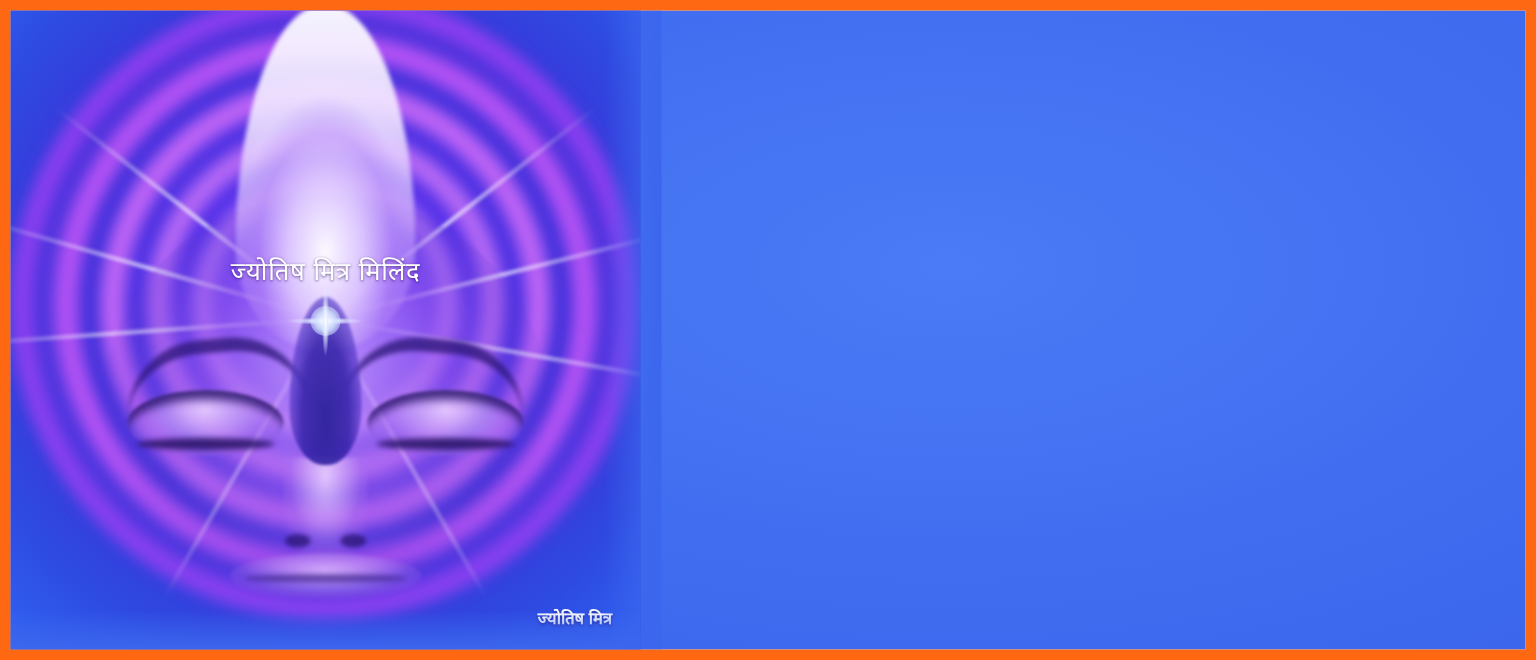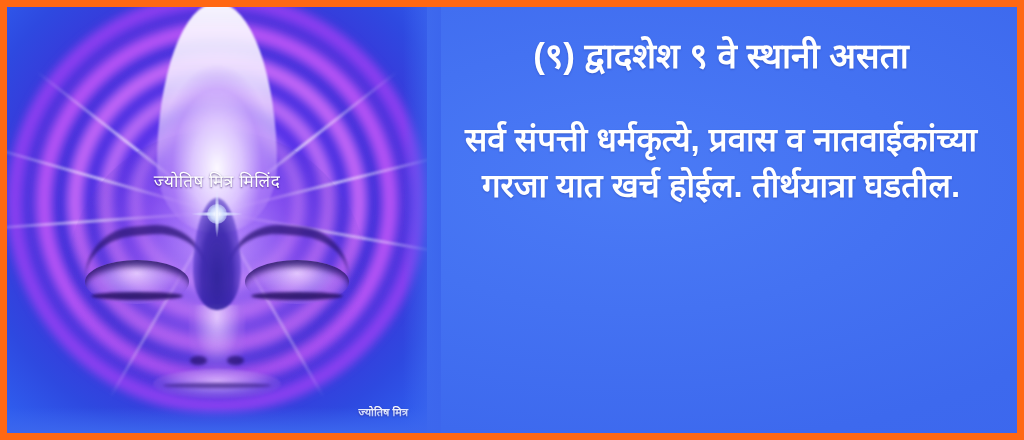--- a/index.html
+++ b/index.html
@@ -270,17 +270,15 @@
     </div>
 
     <div class="wm-main">ज्योतिष मित्र मिलिंद</div>
     <div class="wm-corner">ज्योतिष मित्र</div>
 
     <div class="art-bottom-feather"></div>
   </div>
   <div class="art-feather"></div>
 
   <div class="text-panel">
-    <h1 class="headline">(९) द्वादशेश ९ वे स्थानी असता</h1>
-    <p class="body-text">सर्व संपत्ती धर्मकृत्ये, प्रवास व नातवाईकांच्या गरजा यात खर्च होईल. तीर्थयात्रा घडतील.</p>
   </div>
 
 </div>
 
 </body></html>

